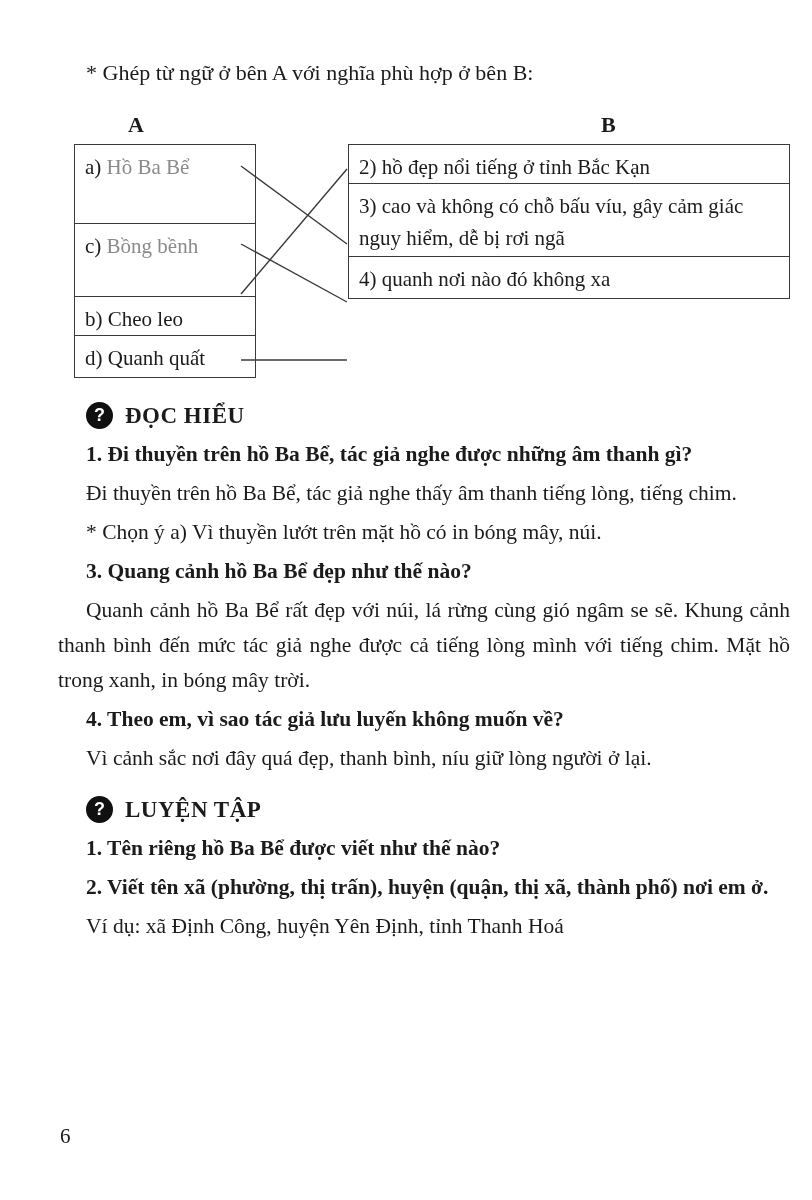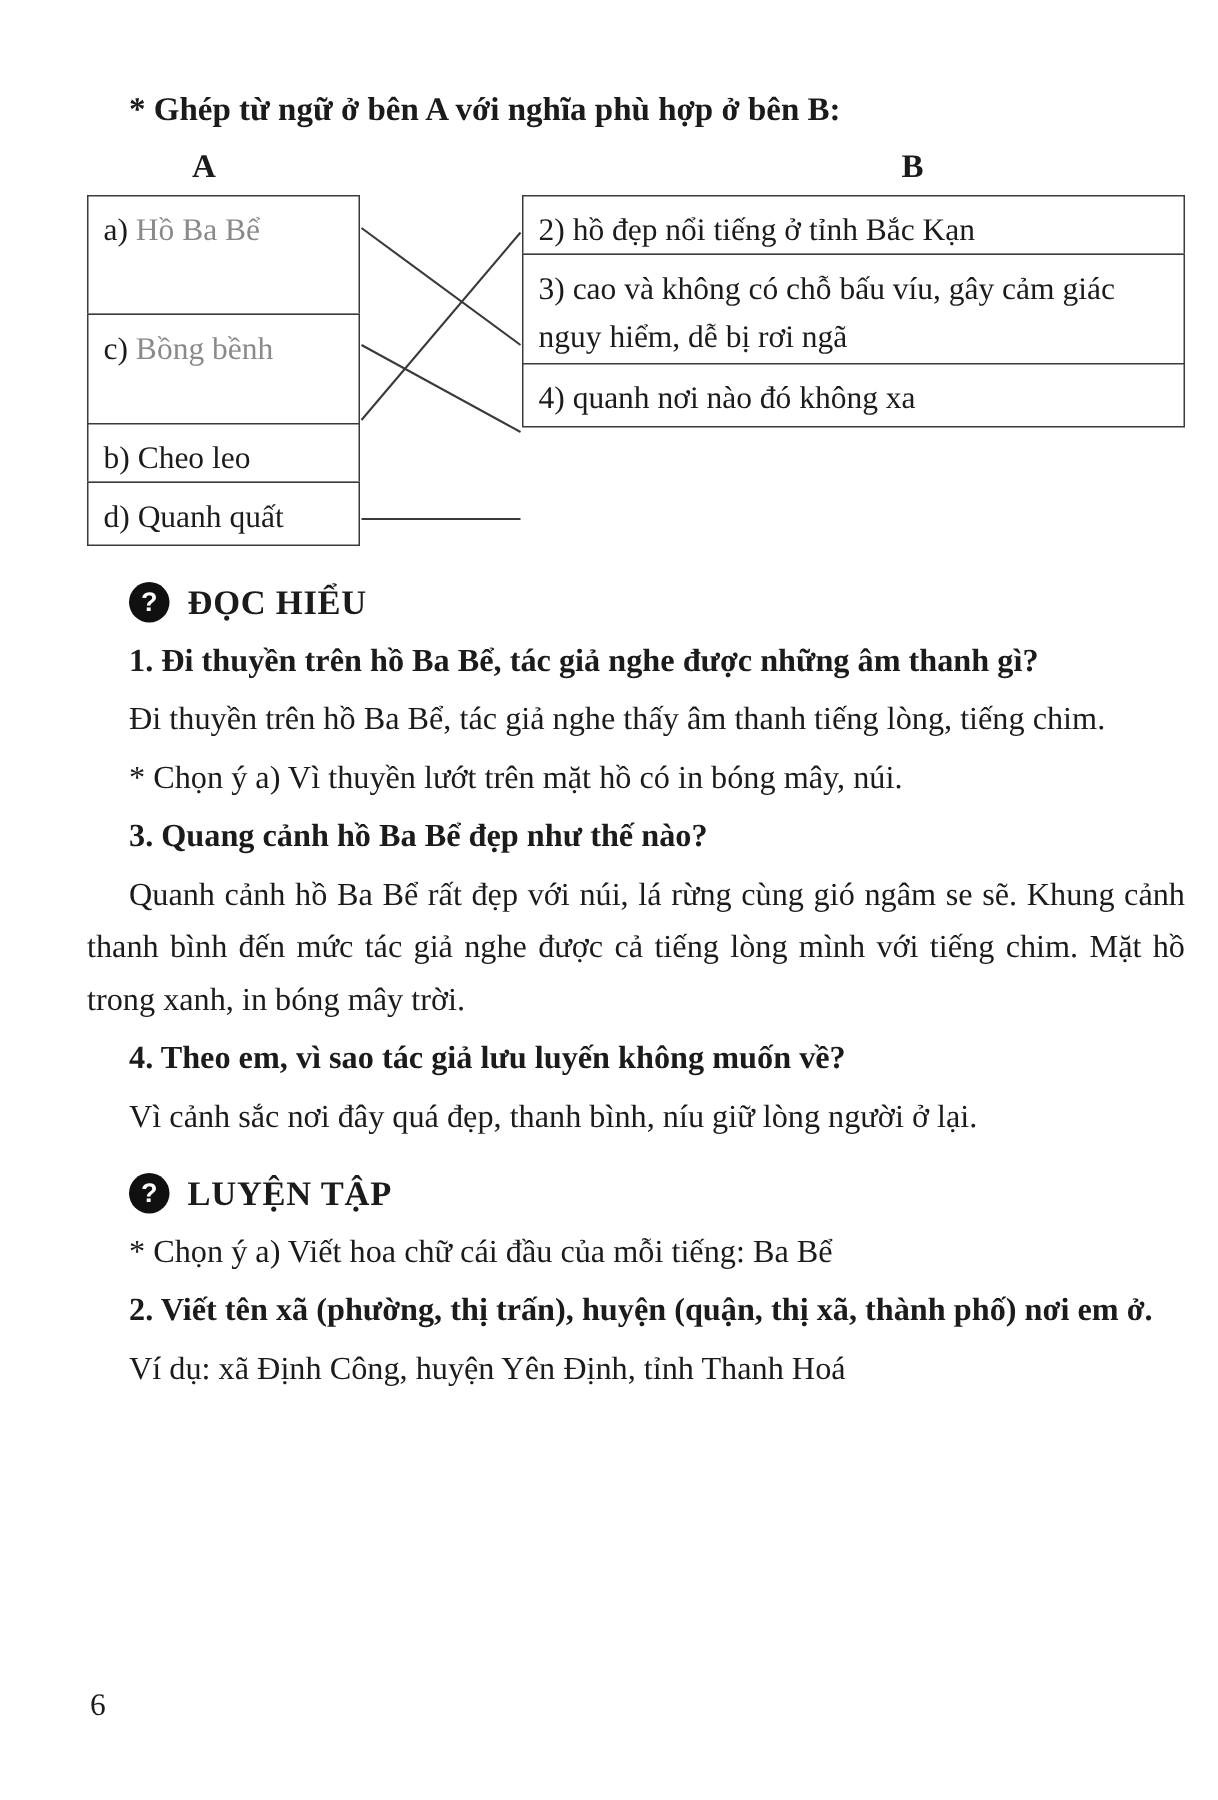--- a/index.html
+++ b/index.html
@@ -13,37 +13,37 @@
     color: #1b1b1b;
     overflow: hidden;
   }
   .content {
     position: absolute;
     left: 58px;
     top: 58px;
     width: 732px;
   }
   .match-title {
-    font-weight: bold;
+    font-weight: normal;
     font-size: 22px;
-    margin: 0 0 10px 28px;
+    margin: 0 0 24px 28px;
     line-height: 30px;
   }
   .match-headers {
     position: relative;
     height: 32px;
     font-weight: bold;
     font-size: 22px;
   }
   .hdr-a { position: absolute; left: 70px; }
   .hdr-b { position: absolute; left: 543px; }
 
   .match-area { position: relative; height: 238px; }
   .tbl { position: absolute; top: 0; }
-  .tbl-a { left: 0; width: 182px; }
+  .tbl-a { left: 16px; width: 182px; }
   .tbl-b { left: 290px; width: 442px; }
   .cell {
     box-sizing: border-box;
     border: 1px solid #3a3a3a;
     margin-top: -1px;
     font-size: 21px;
     line-height: 32px;
     padding: 6px 10px 0 10px;
     background: #fff;
   }
@@ -175,21 +175,21 @@
     <p class="a">Quanh cảnh hồ Ba Bể rất đẹp với núi, lá rừng cùng gió ngâm se sẽ. Khung cảnh thanh bình đến mức tác giả nghe được cả tiếng lòng mình với tiếng chim. Mặt hồ trong xanh, in bóng mây trời.</p>
 
     <p class="q">4. Theo em, vì sao tác giả lưu luyến không muốn về?</p>
     <p class="a">Vì cảnh sắc nơi đây quá đẹp, thanh bình, níu giữ lòng người ở lại.</p>
 
     <div class="section-header">
       <span class="q-icon">?</span>
       <span class="section-title">LUYỆN TẬP</span>
     </div>
 
-    <p class="a">* Chọn ý a) Viết hoa chữ cái đầu của mỗi tiếng: Ba Bể</p>
+    <p class="q">1. Tên riêng hồ Ba Bể được viết như thế nào?</p>
 
     <p class="q">2. Viết tên xã (phường, thị trấn), huyện (quận, thị xã, thành phố) nơi em ở.</p>
     <p class="a">Ví dụ: xã Định Công, huyện Yên Định, tỉnh Thanh Hoá</p>
 
   </div>
 
   <div class="page-number">6</div>
 </div>
 
 </body></html>

